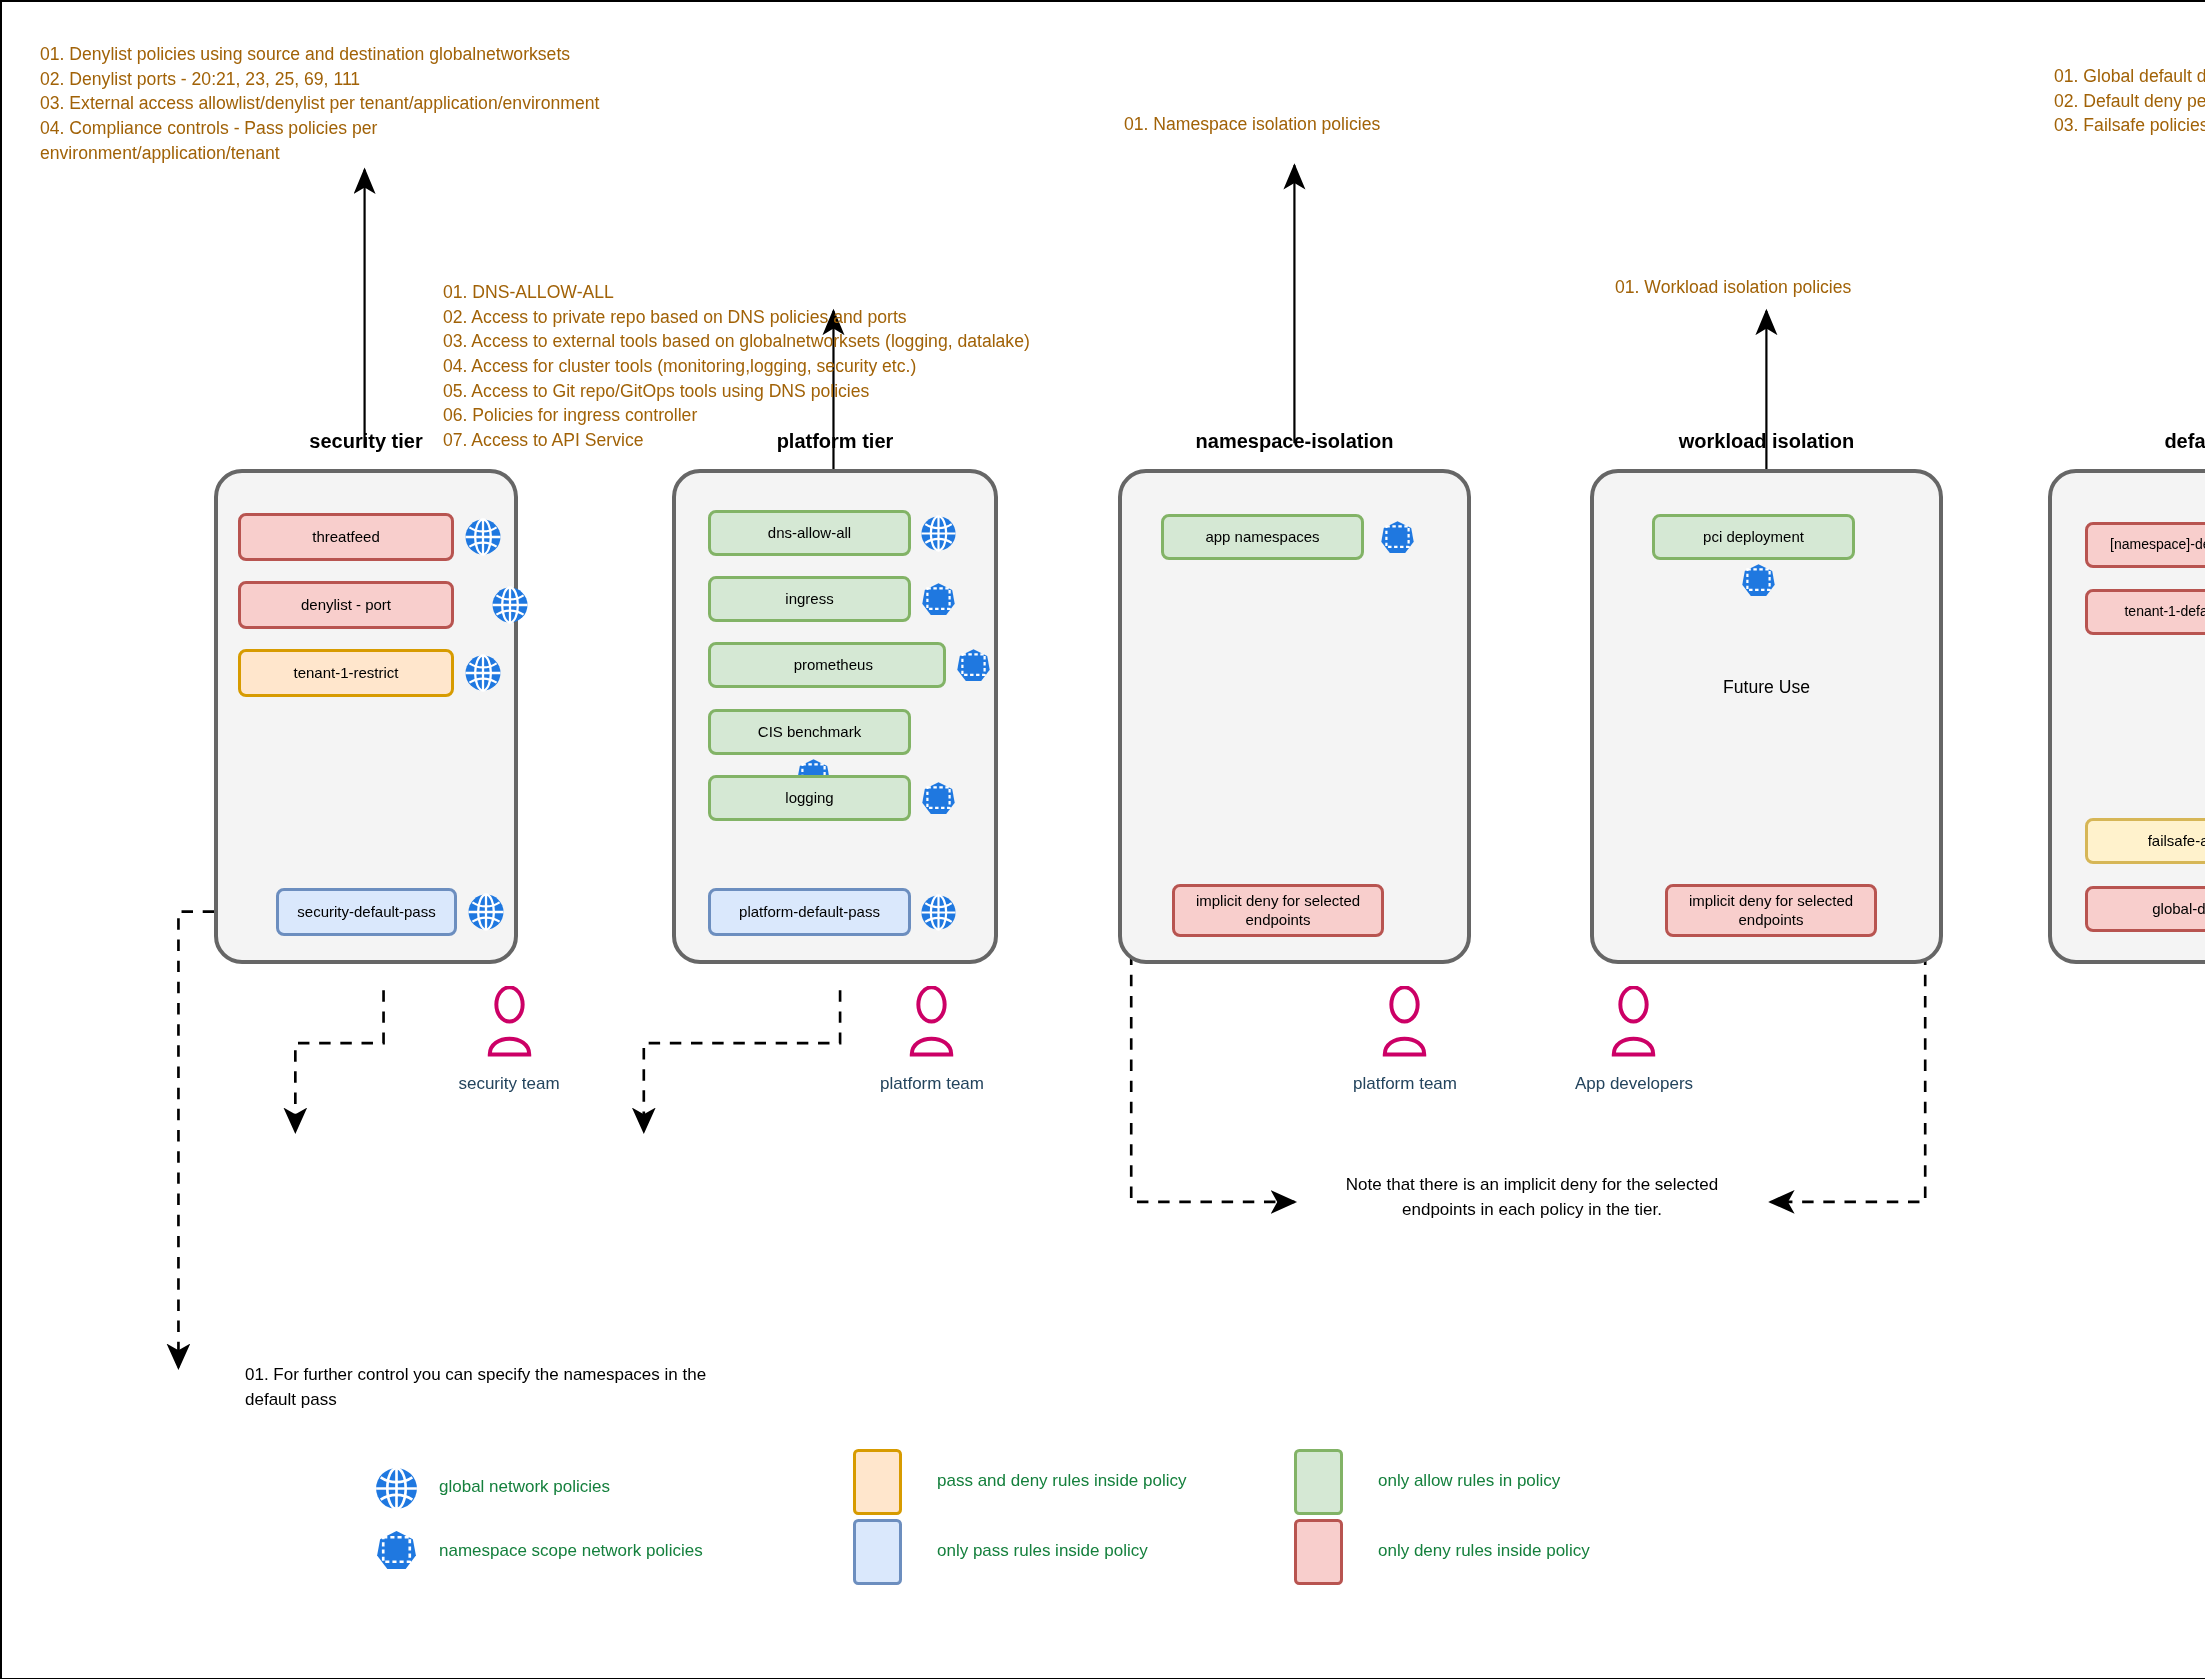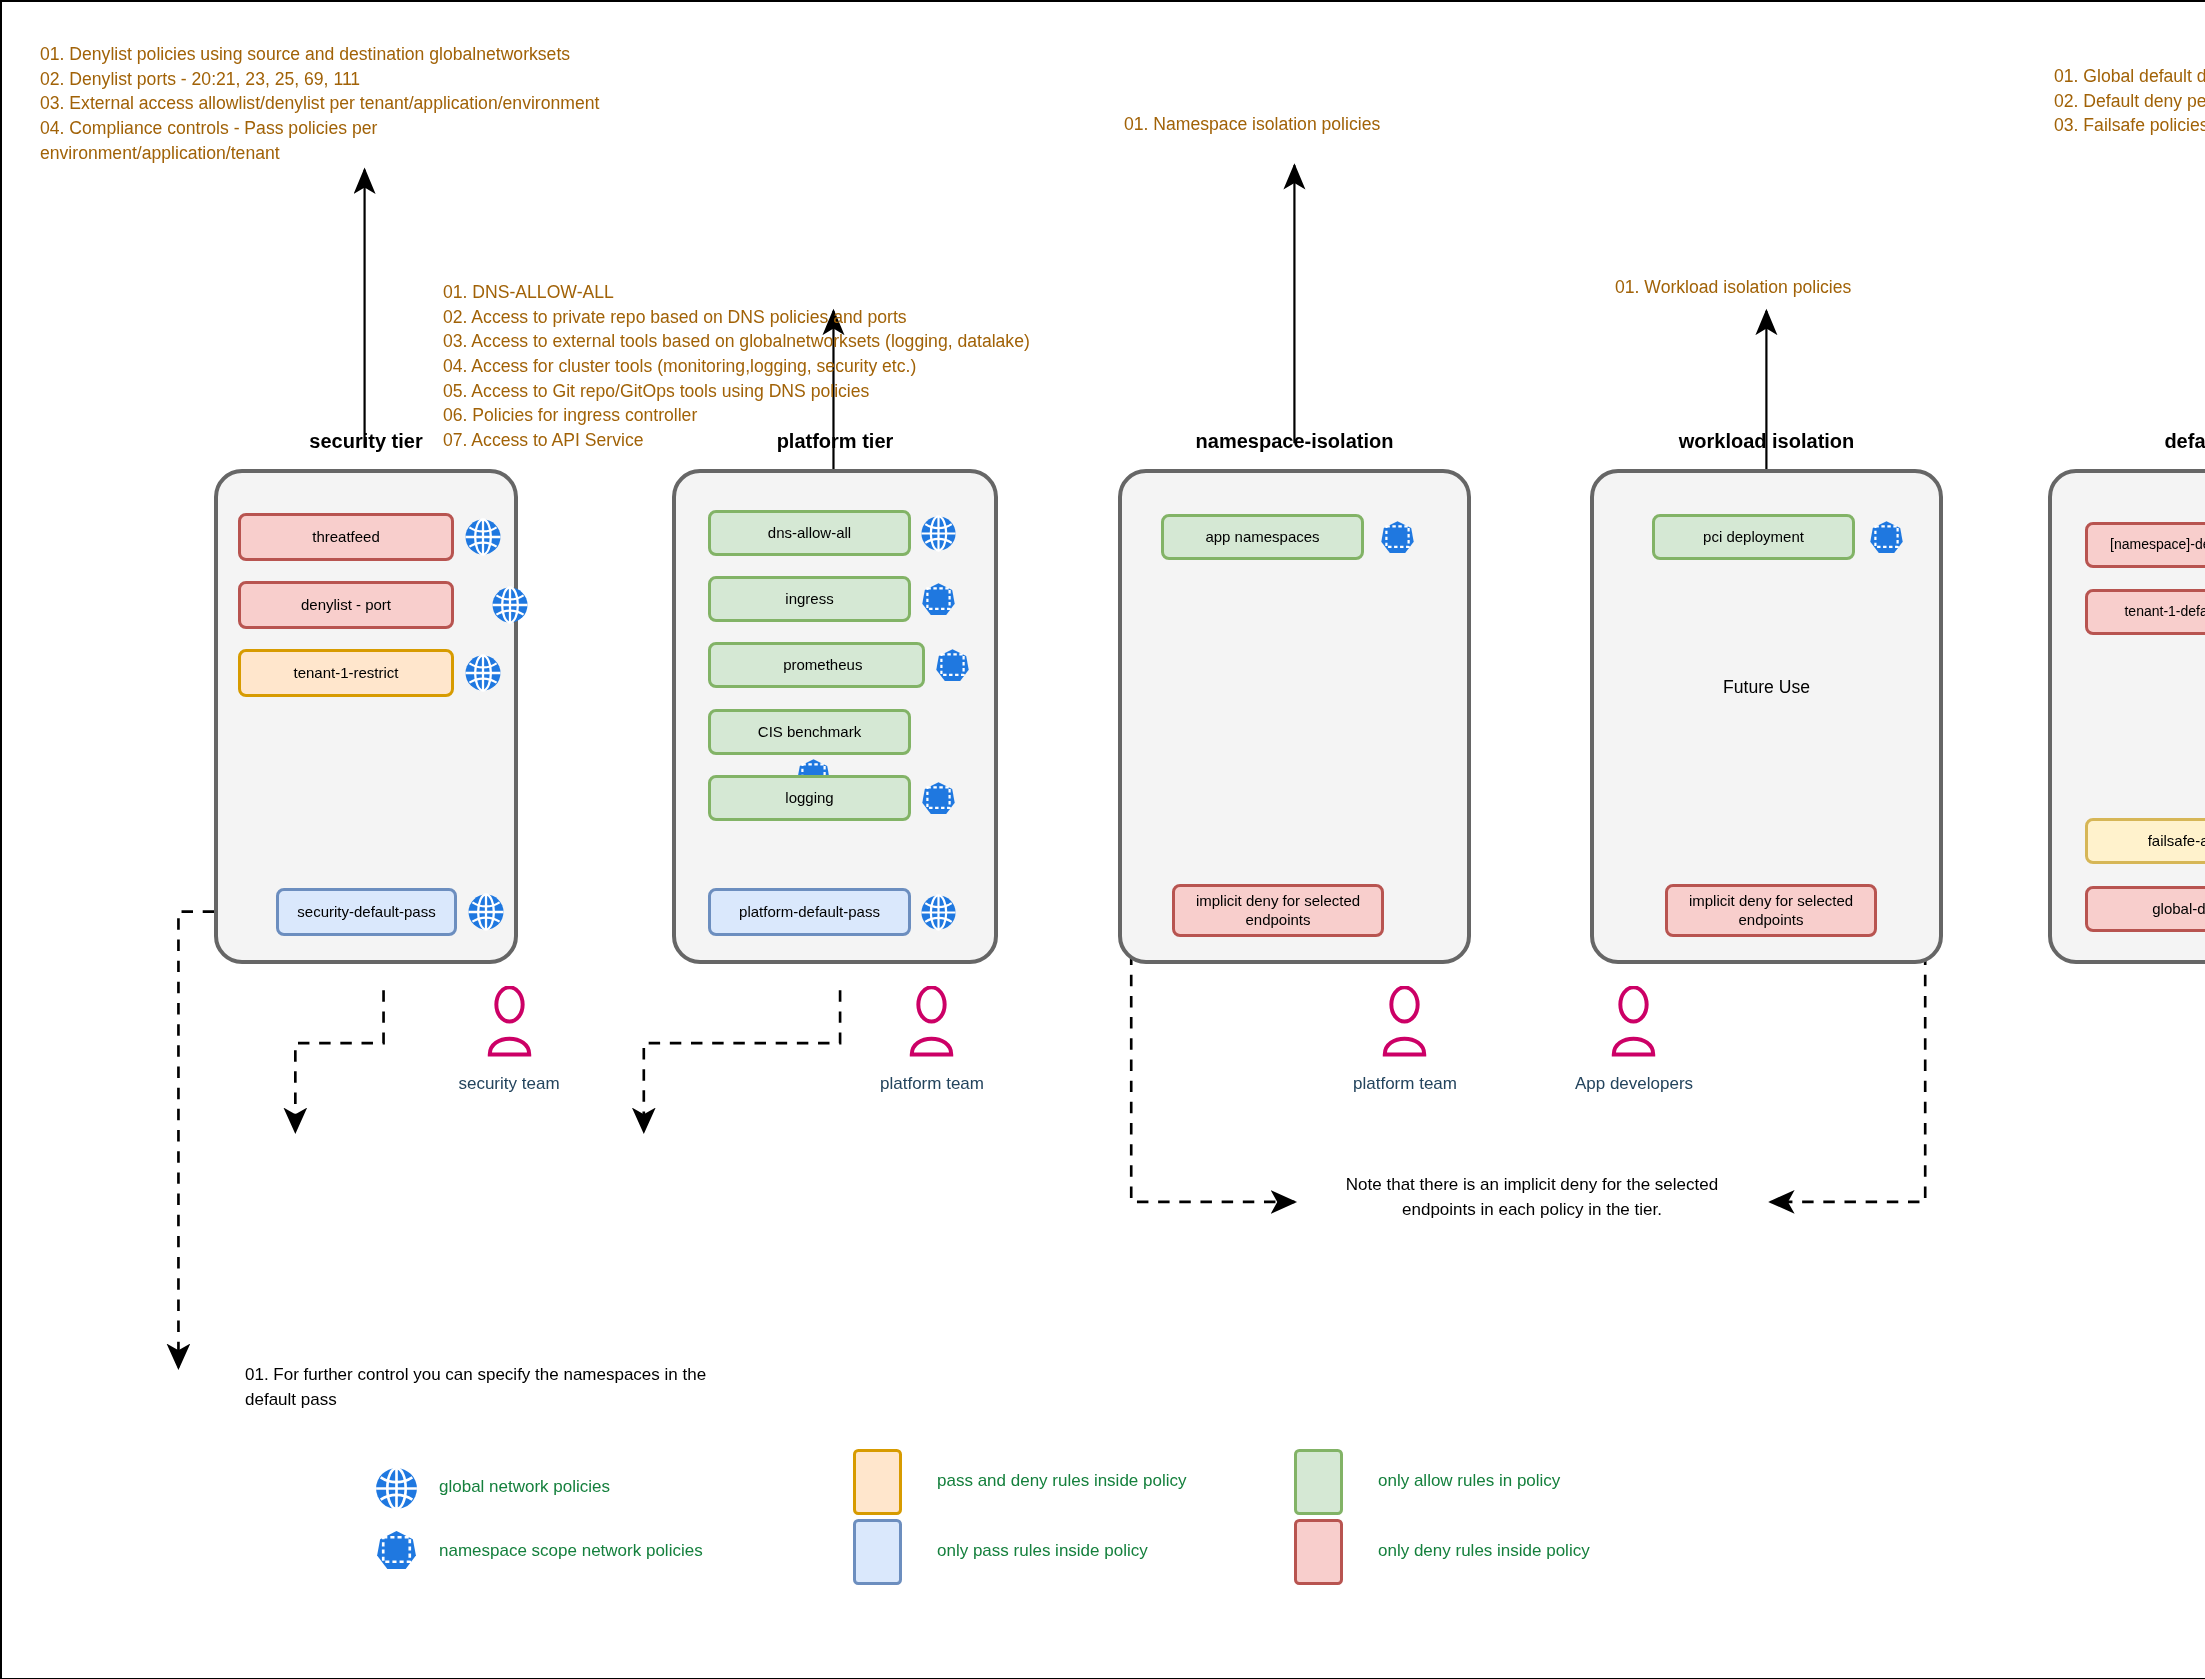--- a/index.html
+++ b/index.html
@@ -246,21 +246,21 @@
 
   <div class="abs policy-row" style="left:706px;top:574px;">
     <div class="policy p-allow" style="width:203px;height:46px;">ingress</div>
     <svg width="41" height="41" viewBox="0 0 48 48" style="margin-left:7px;">
       <polygon points="24,5 40,13 43,29 33,42 15,42 5,29 8,13" fill="#1f78e0"></polygon>
       <rect x="11" y="11" width="26" height="24" fill="none" stroke="#fff" stroke-width="2.6" stroke-dasharray="4,3"></rect>
     </svg>
   </div>
 
   <div class="abs policy-row" style="left:706px;top:640px;">
-    <div class="policy p-allow" style="width:217px;height:46px;padding-left:17px;">prometheus</div>
+    <div class="policy p-allow" style="width:238px;height:46px;padding-left:17px;">prometheus</div>
     <svg width="41" height="41" viewBox="0 0 48 48" style="margin-left:7px;">
       <polygon points="24,5 40,13 43,29 33,42 15,42 5,29 8,13" fill="#1f78e0"></polygon>
       <rect x="11" y="11" width="26" height="24" fill="none" stroke="#fff" stroke-width="2.6" stroke-dasharray="4,3"></rect>
     </svg>
   </div>
 
   <div class="abs policy-row" style="left:706px;top:707px;flex-direction:column;">
     <div class="policy p-allow" style="width:203px;height:46px;">CIS benchmark</div>
     <svg width="41" height="41" viewBox="0 0 48 48" style="margin-left:7px;">
       <polygon points="24,5 40,13 43,29 33,42 15,42 5,29 8,13" fill="#1f78e0"></polygon>
@@ -305,21 +305,21 @@
 
   <div class="abs policy-row" style="left:1170px;top:882px;">
     <div class="policy p-deny" style="width:212px;height:53px;">implicit deny for selected endpoints</div>
   </div>
 
   <div class="abs" style="left:1588px;top:428px;width:353px;">
     <div class="tier-title">workload isolation</div>
   </div>
   <div class="abs tier-box" style="left:1588px;top:467px;width:353px;height:495px;"></div>
 
-  <div class="abs policy-row" style="left:1650px;top:512px;">
+  <div class="abs policy-row" style="left:1650px;top:512px;flex-direction:column;">
     <div class="policy p-allow" style="width:203px;height:46px;">pci deployment</div>
     <svg width="41" height="41" viewBox="0 0 48 48" style="margin-left:10.6px;">
       <polygon points="24,5 40,13 43,29 33,42 15,42 5,29 8,13" fill="#1f78e0"></polygon>
       <rect x="11" y="11" width="26" height="24" fill="none" stroke="#fff" stroke-width="2.6" stroke-dasharray="4,3"></rect>
     </svg>
   </div>
 
   <div class="abs" style="left:1588px;top:675px;width:353px;">
     <div class="future-use">Future Use</div>
   </div>

